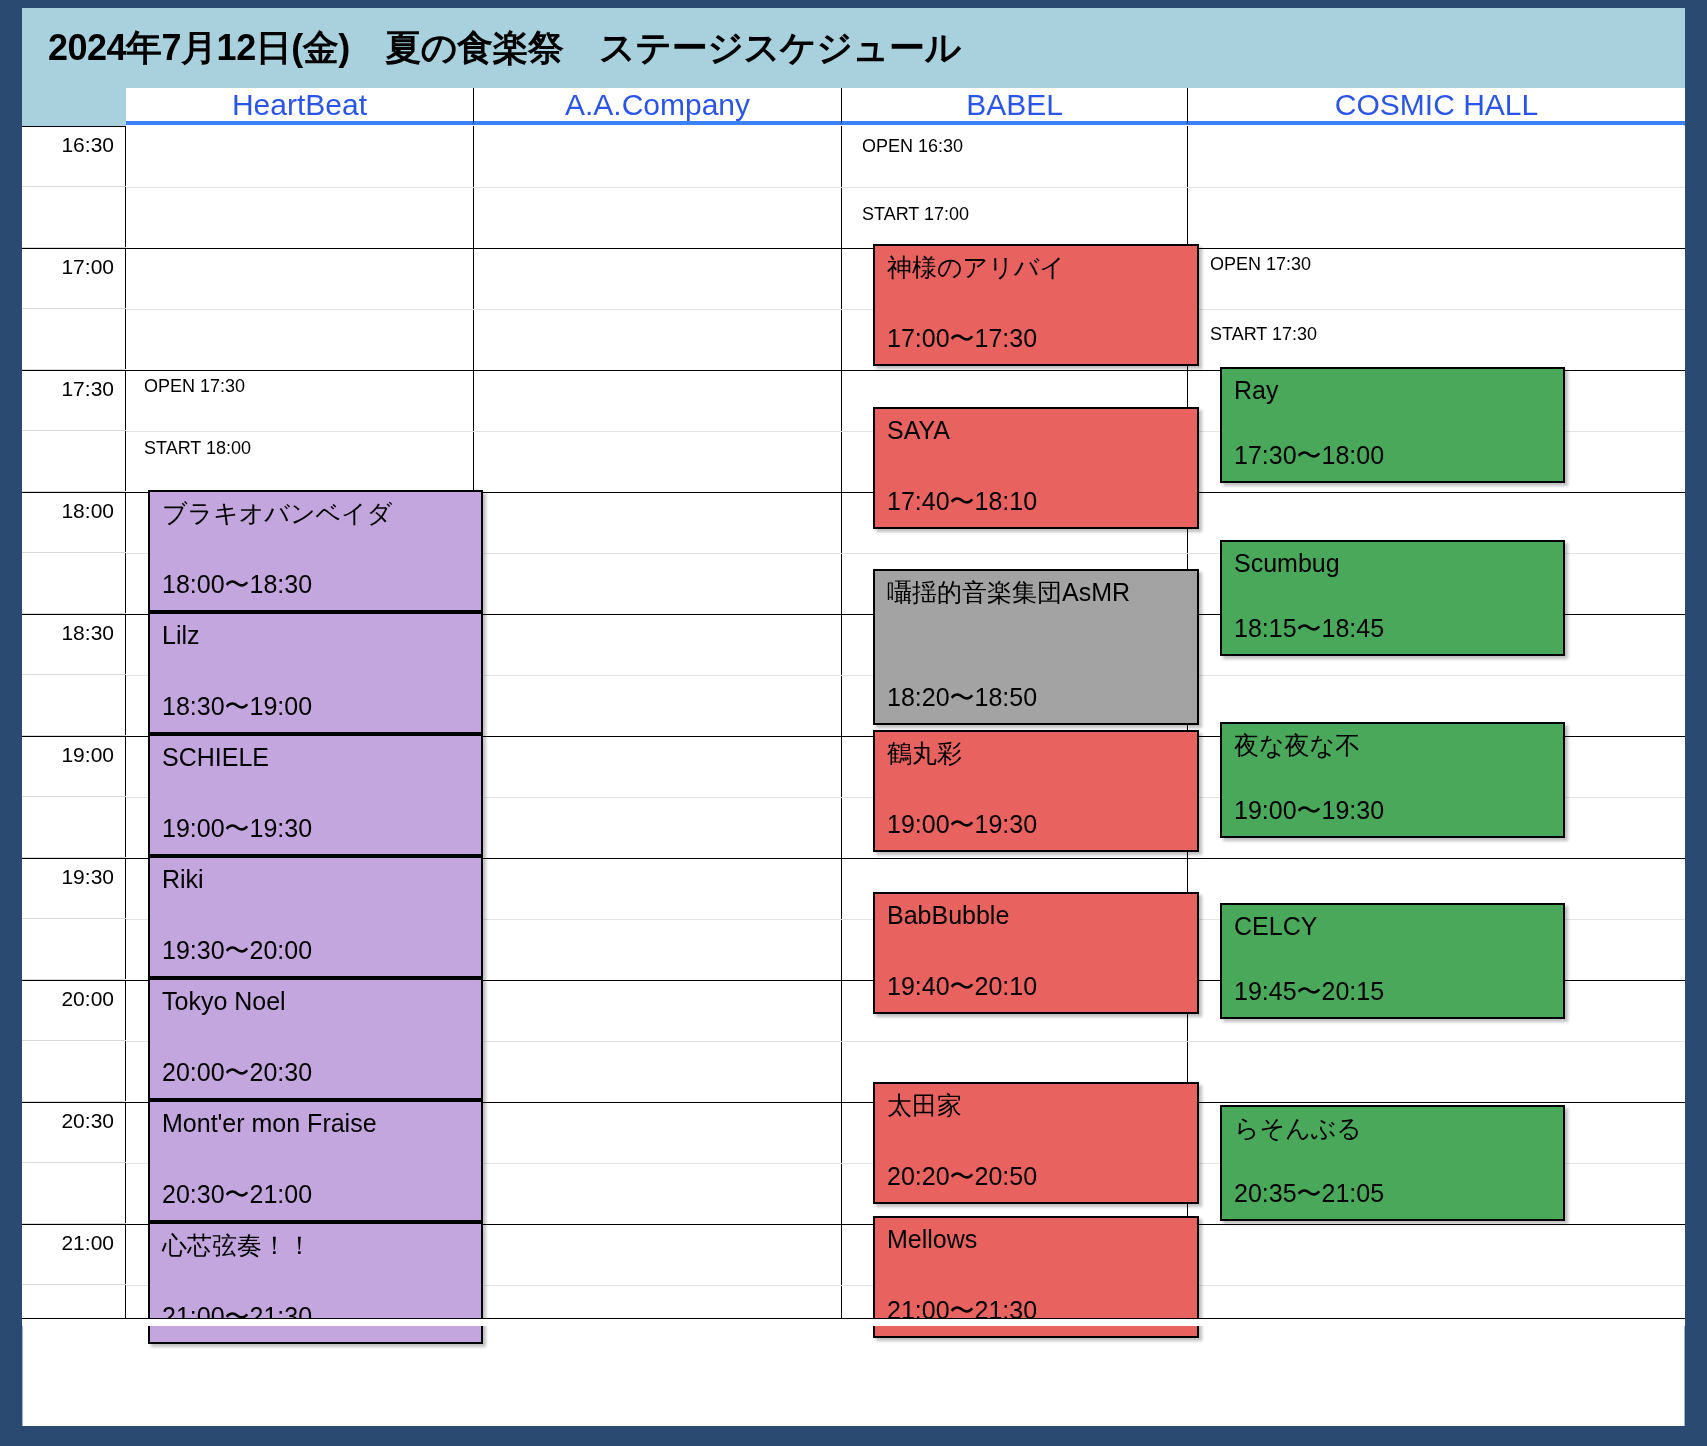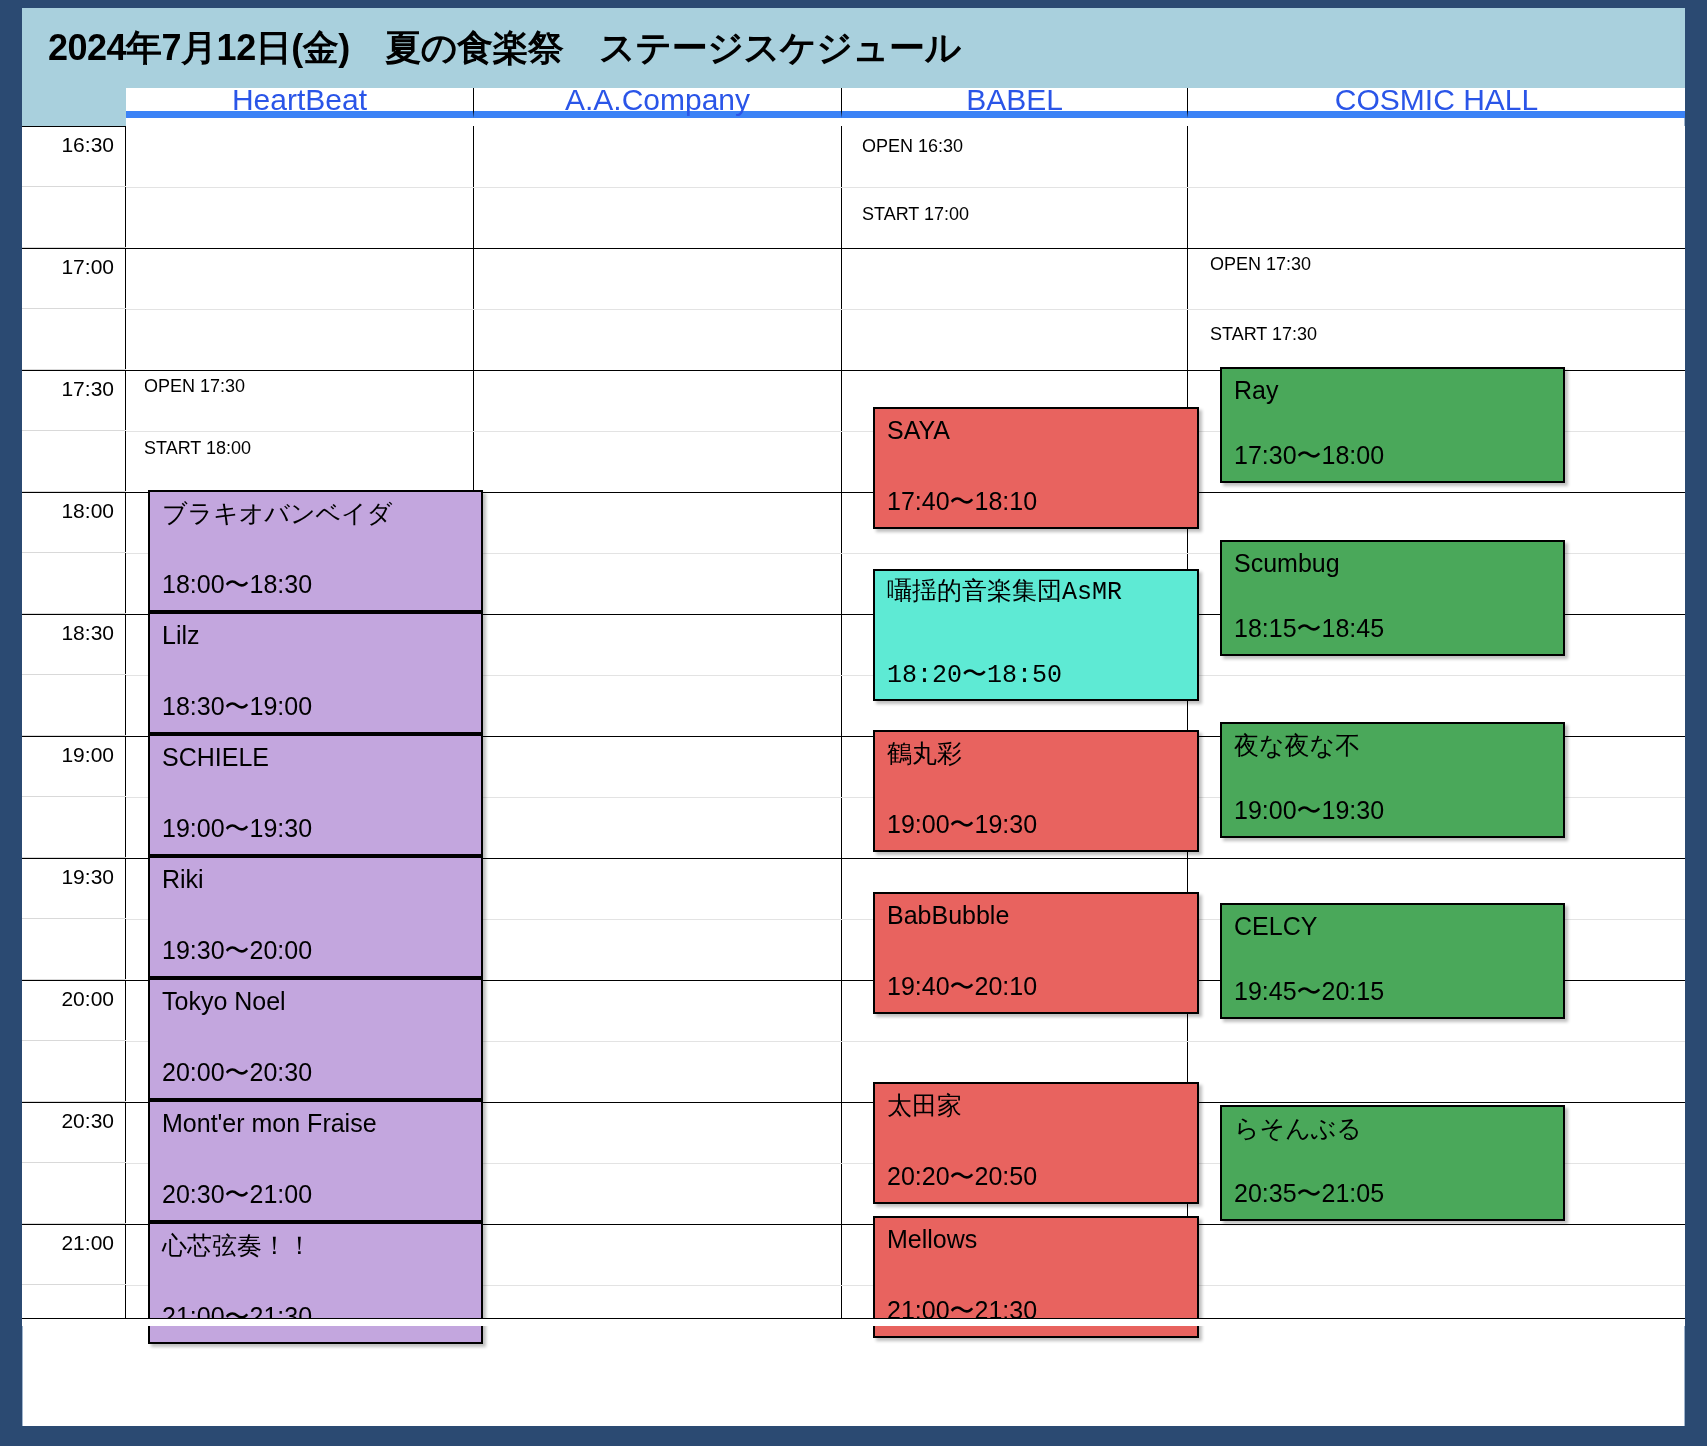--- a/index.html
+++ b/index.html
@@ -45,29 +45,29 @@
   #gutter-head {
     position: absolute;
     left: 22px; top: 88px;
     width: 104px; height: 38px;
     background: #a9d0dd;
   }
   
   .stage-head {
     position: absolute;
     top: 88px;
-    height: 30px;
+    height: 37px;
     background: #ffffff;
     color: #2a55e8;
     font-size: 30px;
     display: flex;
     align-items: center;
     justify-content: center;
     border-right: 1px solid #000;
-    border-bottom: 7px solid #3b82f6;
+    border-bottom: 4px solid #3b82f6;
     white-space: nowrap;
   }
   
   #grid {
     position: absolute;
     left: 22px; top: 126px;
     width: 1663px; height: 1192px;
   }
   
   #time-col {
@@ -270,25 +270,29 @@
     </div>
     <div class="evt" style="left:126px; top:1096px; width:335px; height:122px; background:#c3a6de;">
       <div class="nm">心芯弦奏！！</div>
       <div class="tm">21:00〜21:30</div>
     </div>
 
 
     <div class="note" style="left:840px; top:10px;">OPEN  16:30</div>
     <div class="note" style="left:840px; top:78px;">START  17:00</div>
 
+    <div class="evt" style="left:851px; top:118px; width:326px; height:122px; background:#e8635f;">
+      <div class="nm">神様のアリバイ</div>
+      <div class="tm">17:00〜17:30</div>
+    </div>
     <div class="evt" style="left:851px; top:281px; width:326px; height:122px; background:#e8635f;">
       <div class="nm">SAYA</div>
       <div class="tm">17:40〜18:10</div>
     </div>
-    <div class="evt" style="left:851px; top:443px; width:326px; height:132px; background:#5eead4;font-family:Liberation Mono, monospace;">
+    <div class="evt" style="left:851px; top:443px; width:326px; height:156px; background:#a3a3a3;">
       <div class="nm">囁揺的音楽集団AsMR</div>
       <div class="tm">18:20〜18:50</div>
     </div>
     <div class="evt" style="left:851px; top:604px; width:326px; height:122px; background:#e8635f;">
       <div class="nm">鶴丸彩</div>
       <div class="tm">19:00〜19:30</div>
     </div>
     <div class="evt" style="left:851px; top:766px; width:326px; height:122px; background:#e8635f;">
       <div class="nm">BabBubble</div>
       <div class="tm">19:40〜20:10</div>

